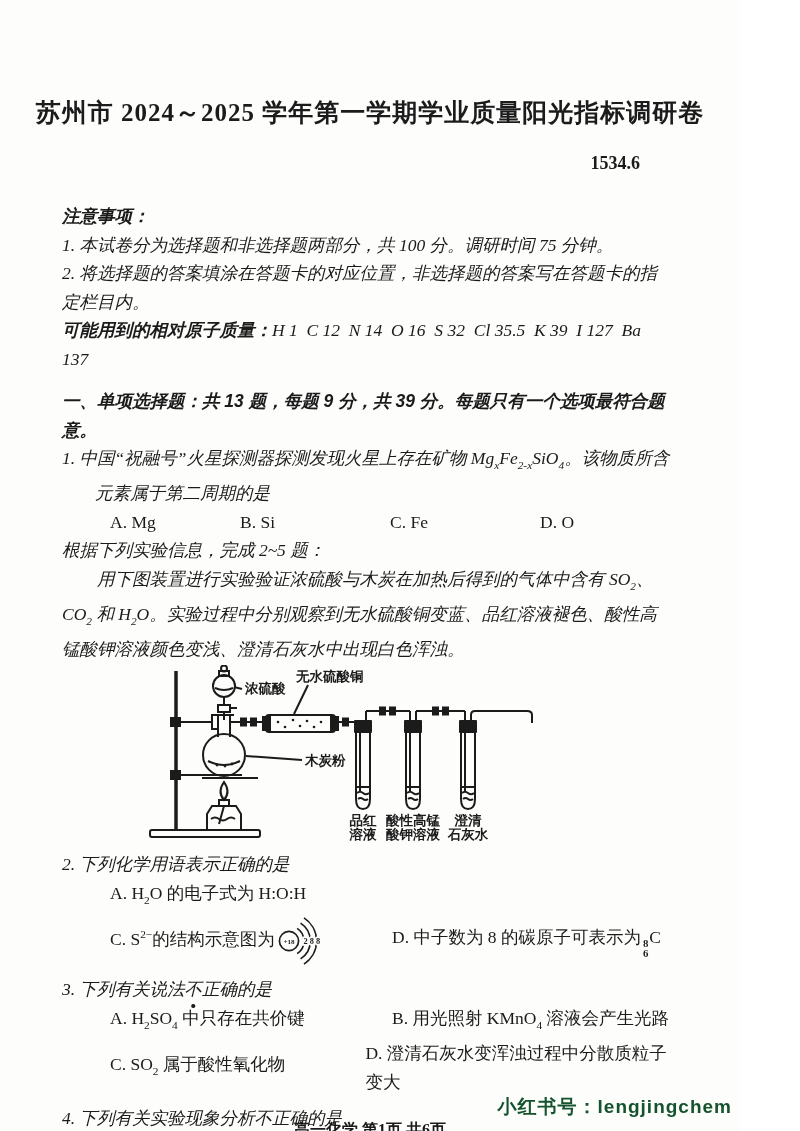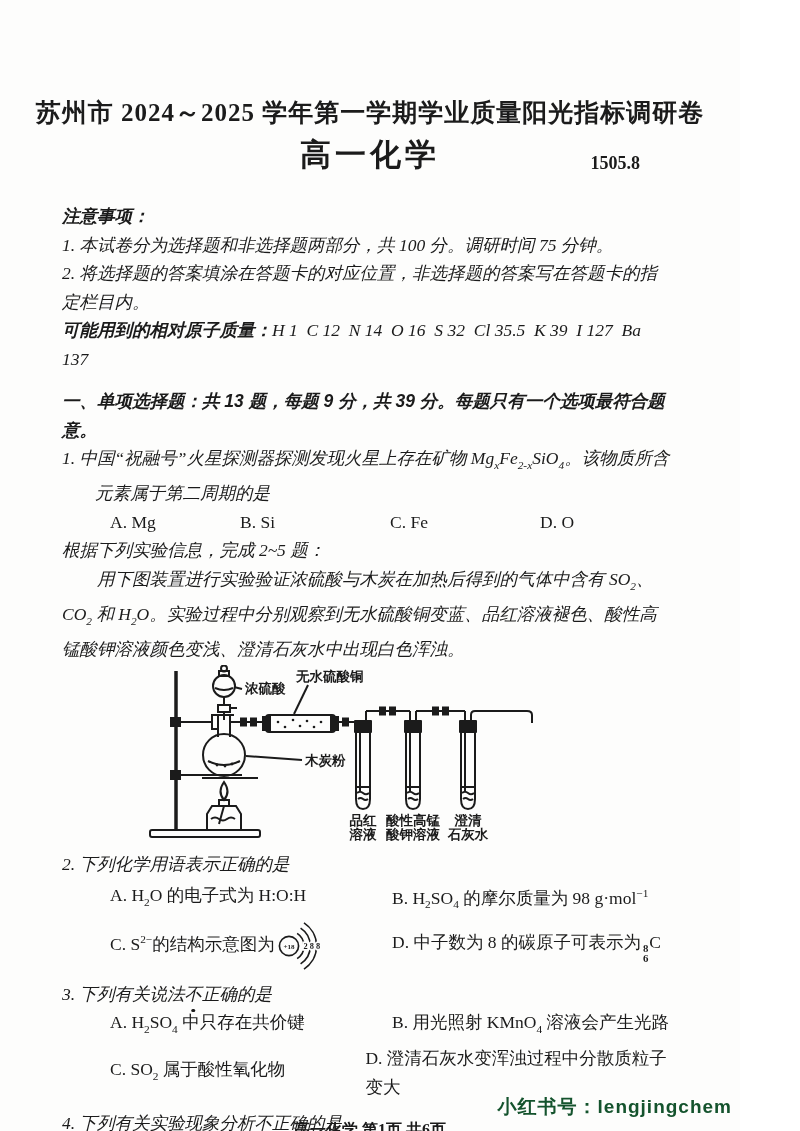--- a/index.html
+++ b/index.html
@@ -84,22 +84,21 @@
   .app-fill{fill:#1b1b1b;stroke:none;}
 </style>
 </head>
 <body>
 
 <div class="page">
 
   <div class="title">苏州市 2024～2025 学年第一学期学业质量阳光指标调研卷</div>
 
   <div class="subject-row">
-    <span class="subject">高一化学</span>
-    <span class="date">1505.8</span>
+    <span class="date">1534.6</span>
   </div>
 
   <div class="content">
 
     <p class="bold heiti">注意事项：</p>
     <p>1. 本试卷分为选择题和非选择题两部分，共 100 分。调研时间 75 分钟。</p>
     <p>2. 将选择题的答案填涂在答题卡的对应位置，非选择题的答案写在答题卡的指定栏目内。</p>
     <p><span class="bold heiti">可能用到的相对原子质量：</span><span class="mass-values">H 1  C 12  N 14  O 16  S 32  Cl 35.5  K 39  I 127  Ba 137</span></p>
 
     <p class="bold heiti section-heading">一、单项选择题：共 13 题，每题 9 分，共 39 分。每题只有一个选项最符合题意。</p>
@@ -238,21 +237,20 @@
           <text class="svg-label" x="267" y="174" text-anchor="middle">酸钾溶液</text>
           <text class="svg-label" x="322" y="160" text-anchor="middle">澄清</text>
           <text class="svg-label" x="322" y="174" text-anchor="middle">石灰水</text>
         </g>
       </svg>
     </div>
 
     <p class="q-gap">2. 下列化学用语表示正确的是</p>
     <div class="opt-2col">
       <span class="c1">A. H<sub>2</sub>O 的电子式为 H:O:H</span>
-      <span class="c2">B. H<sub>2</sub>SO<sub>4</sub> 的摩尔质量为 98 g·mol<sup>−1</sup></span>
     </div>
     <div class="opt-2col" style="min-height:54px;">
       <span class="c1"><span>C. S<sup>2−</sup>的结构示意图为</span><svg class="atom-svg" width="64" height="50" viewBox="0 -6 76 60" xmlns="http://www.w3.org/2000/svg">
             <circle class="app" cx="14" cy="24" r="11.5" stroke-width="1.6"></circle>
             <text class="atom-nucleus" x="14" y="27.5" text-anchor="middle">+18</text>
             <path class="app" d="M23.8,8.9 A18,18 0 0 1 23.8,39.1" stroke-width="1.6"></path>
             <path class="app" d="M27.9,2.6 A25.5,25.5 0 0 1 27.9,45.4" stroke-width="1.6"></path>
             <path class="app" d="M32,-3.7 A33,33 0 0 1 32,51.7" stroke-width="1.6"></path>
             <text class="atom-num" x="34" y="27.5" text-anchor="middle">2</text>
             <text class="atom-num" x="41.5" y="27.5" text-anchor="middle">8</text>

